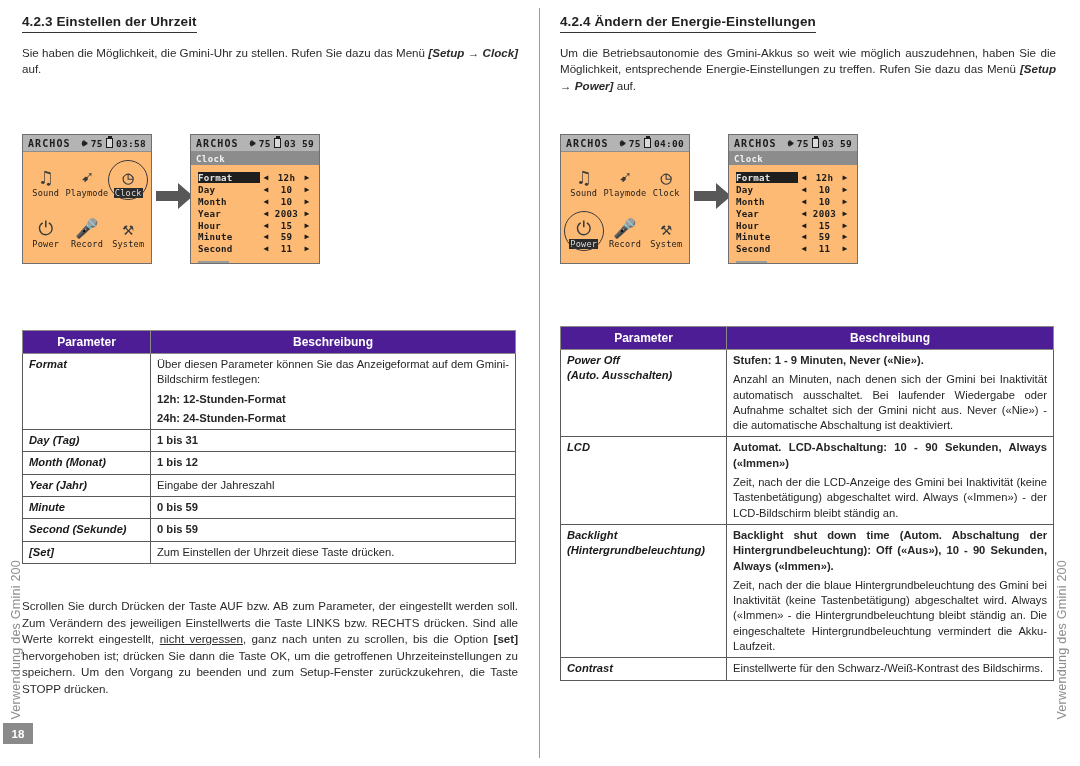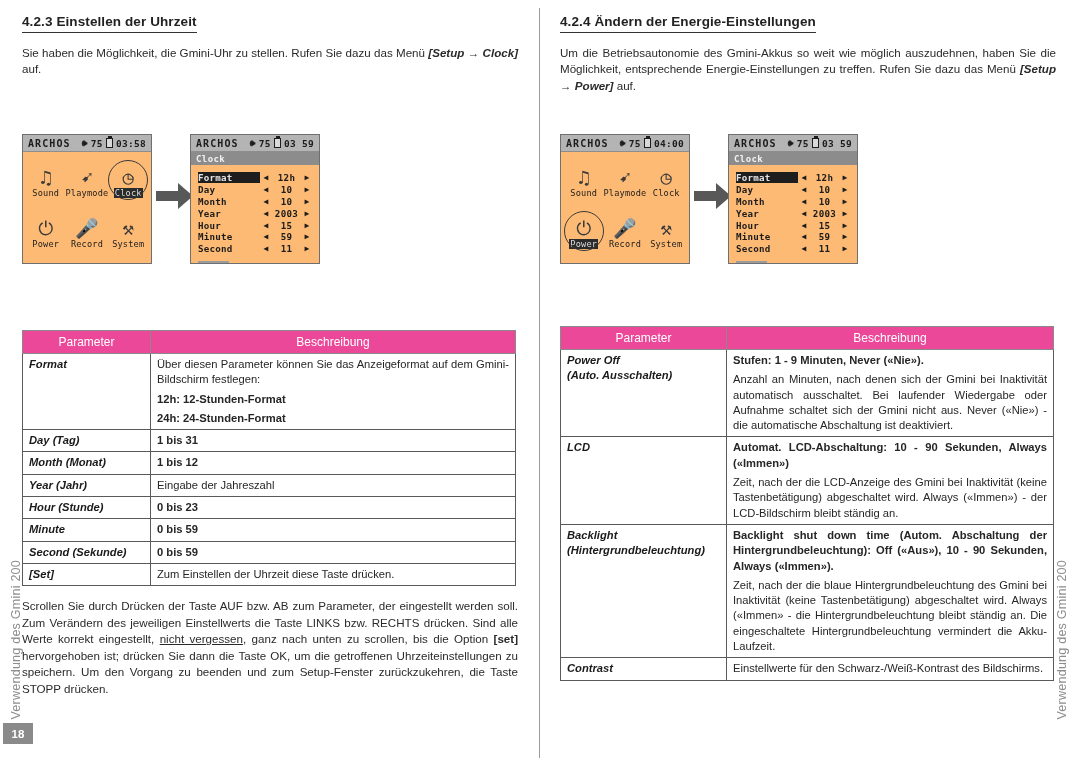--- a/index.html
+++ b/index.html
@@ -108,21 +108,21 @@
 
   .big-arrow { position:absolute; }
   .big-arrow svg { display:block; }
 
   
   table.tbl {
     position:absolute; border-collapse:collapse; width:494px;
     font-size:11.2px;
   }
   table.tbl th {
-    background:#ec4899; color:#ffffff; font-weight:normal; font-size:12px;
+    background:#4c1d95; color:#ffffff; font-weight:bold; font-size:12px;
     padding:4px 4px; text-align:center; border:1px solid #8a8a8a;
   }
   table.tbl td {
     border:1px solid #5a5a5a; padding:3px 6px; vertical-align:top;
     line-height:15.3px; color:#262626;
   }
   table.tbl td.p {
     font-style:italic; font-weight:bold; white-space:nowrap; color:#1a1a1a;
   }
   table.tbl td.d { text-align:justify; }
@@ -309,26 +309,20 @@
               <p><b>1 bis 12</b></p>
             </td>
         </tr>
         <tr>
           <td class="p">Year (Jahr)</td>
           <td class="d">
               <p>Eingabe der Jahreszahl</p>
             </td>
         </tr>
         <tr>
-          <td class="p">Hour (Stunde)</td>
-          <td class="d">
-              <p><b>0 bis 23</b></p>
-            </td>
-        </tr>
-        <tr>
           <td class="p">Minute</td>
           <td class="d">
               <p><b>0 bis 59</b></p>
             </td>
         </tr>
         <tr>
           <td class="p">Second (Sekunde)</td>
           <td class="d">
               <p><b>0 bis 59</b></p>
             </td>

